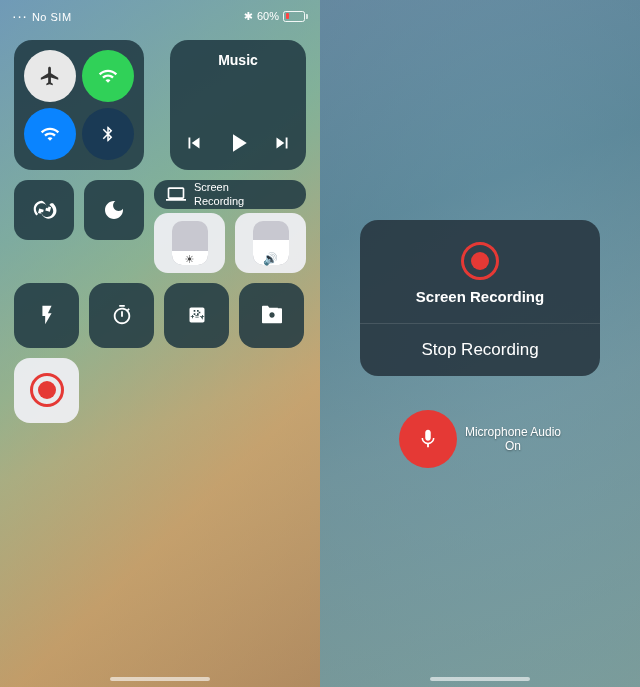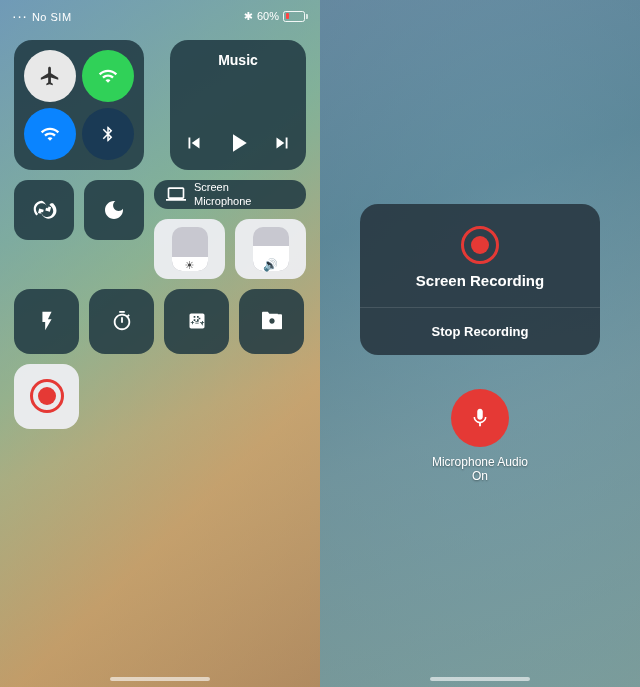--- a/index.html
+++ b/index.html
@@ -347,29 +347,29 @@
     }
     .popup-divider {
       height: 1px;
       background: rgba(255,255,255,0.12);
       width: 100%;
     }
     .stop-recording-btn {
       padding: 16px;
       text-align: center;
       color: #fff;
-      font-size: 13px;
-      font-weight: 700;
+      font-size: 17px;
+      font-weight: 400;
       cursor: pointer;
     }
 
     
     .mic-btn-wrap {
       display: flex;
-      flex-direction: column;
+      flex-direction: row;
       align-items: center;
       gap: 8px;
     }
     .mic-btn {
       width: 58px;
       height: 58px;
       border-radius: 50%;
       background: #e53935;
       display: flex;
       align-items: center;
@@ -463,30 +463,30 @@
           <path d="M18.41 5.8L17 7.21l1.42 1.42C19.74 9.9 20.5 11.36 20.5 13c0 3.04-2.46 5.5-5.5 5.5-2.78 0-5.09-2.06-5.44-4.75l1.57.42.65-2.42-4.19-1.12L6.47 14.8l2.42.65.42-1.56C9.82 17.12 12.72 20 16 20c4.14 0 7.5-3.36 7.5-7.5 0-2.32-.93-4.5-2.62-6.09l-.47-.61zM10 3.5c-4.14 0-7.5 3.36-7.5 7.5 0 2.32.93 4.5 2.62 6.09l1.41-1.41C5.26 14.3 4.5 12.82 4.5 11.18c0-3.04 2.46-5.5 5.5-5.5 2.78 0 5.09 2.06 5.44 4.75l-1.57-.42-.65 2.42 4.19 1.12 1.12-4.19-2.42-.65-.42 1.56C14.18 6.88 11.28 3.5 10 3.5z"></path>
         </svg>
       </div>
 
       <div class="small-btn moon">
         <svg width="24" height="24" viewBox="0 0 24 24" fill="white">
           <path d="M12 3c-4.97 0-9 4.03-9 9s4.03 9 9 9 9-4.03 9-9c0-.46-.04-.92-.1-1.36-.98 1.37-2.58 2.26-4.4 2.26-2.98 0-5.4-2.42-5.4-5.4 0-1.81.89-3.42 2.26-4.4-.44-.06-.9-.1-1.36-.1z"></path>
         </svg>
       </div>
 
-      <div style="display:flex; flex-direction:column; gap:10px; flex:1;">
+      <div style="display:flex; flex-direction:column; gap:4px; flex:1;">
 
         <div class="screen-mirror-btn">
           <span class="mirror-icon">
             <svg width="20" height="20" viewBox="0 0 24 24" fill="white">
               <path d="M20 18c1.1 0 2-.9 2-2V6c0-1.1-.9-2-2-2H4c-1.1 0-2 .9-2 2v10c0 1.1.9 2 2 2H0v2h24v-2h-4zM4 6h16v10H4V6z"></path>
             </svg>
           </span>
           <span class="mirror-text">
-            <span>Screen</span><br><span>Microphone</span>
+            <span>Screen</span><br><span>Recording</span>
           </span>
         </div>
 
         <div class="sliders-row">
 
           <div class="vert-slider-wrap" style="flex:1; height:60px;">
             <div style="position:relative; width:100%; height:100%; display:flex; align-items:center; justify-content:center;">
               <div style="width:36px; height:44px; background:#c8c8d0; border-radius:10px; position:relative; overflow:hidden;">
                 <div style="position:absolute; bottom:0; left:0; right:0; height:30%; background:white; border-radius:0 0 10px 10px;"></div>
               </div>

